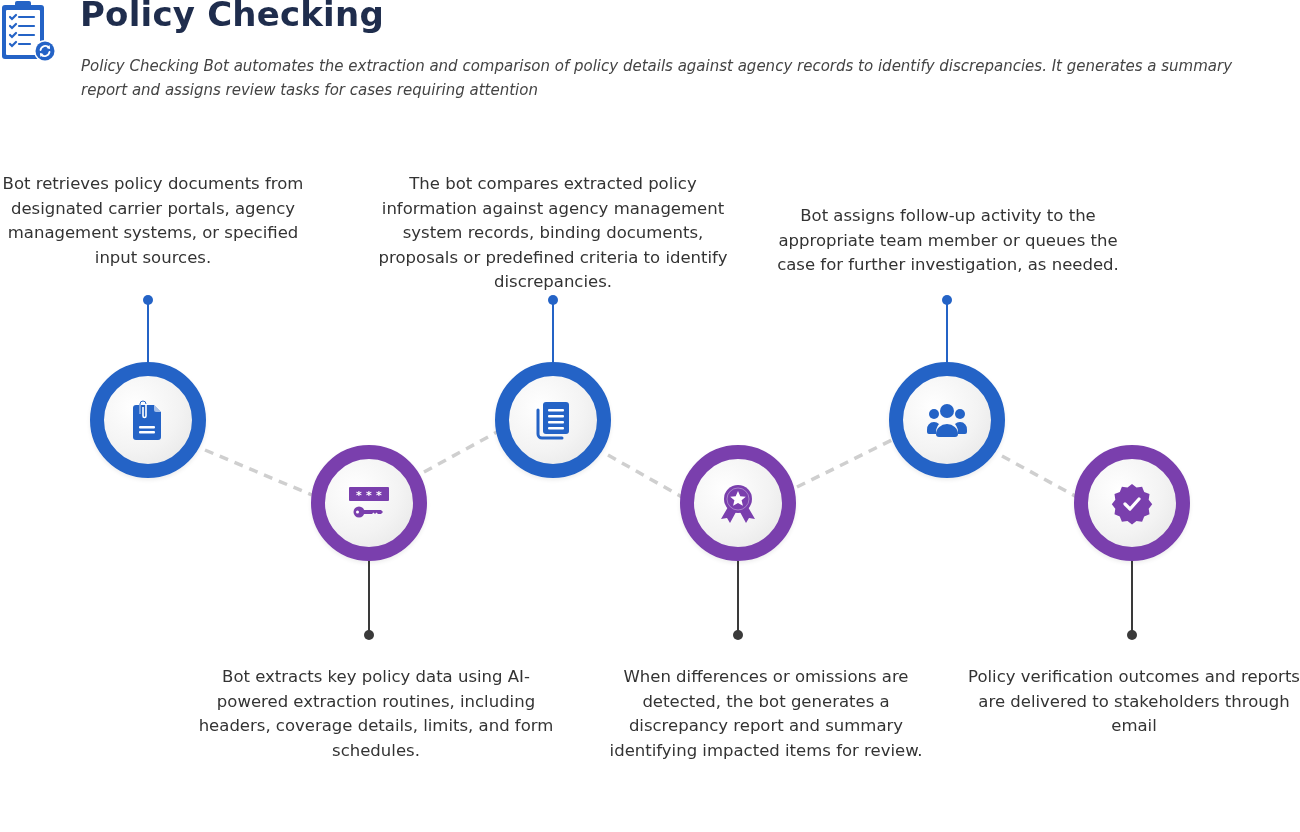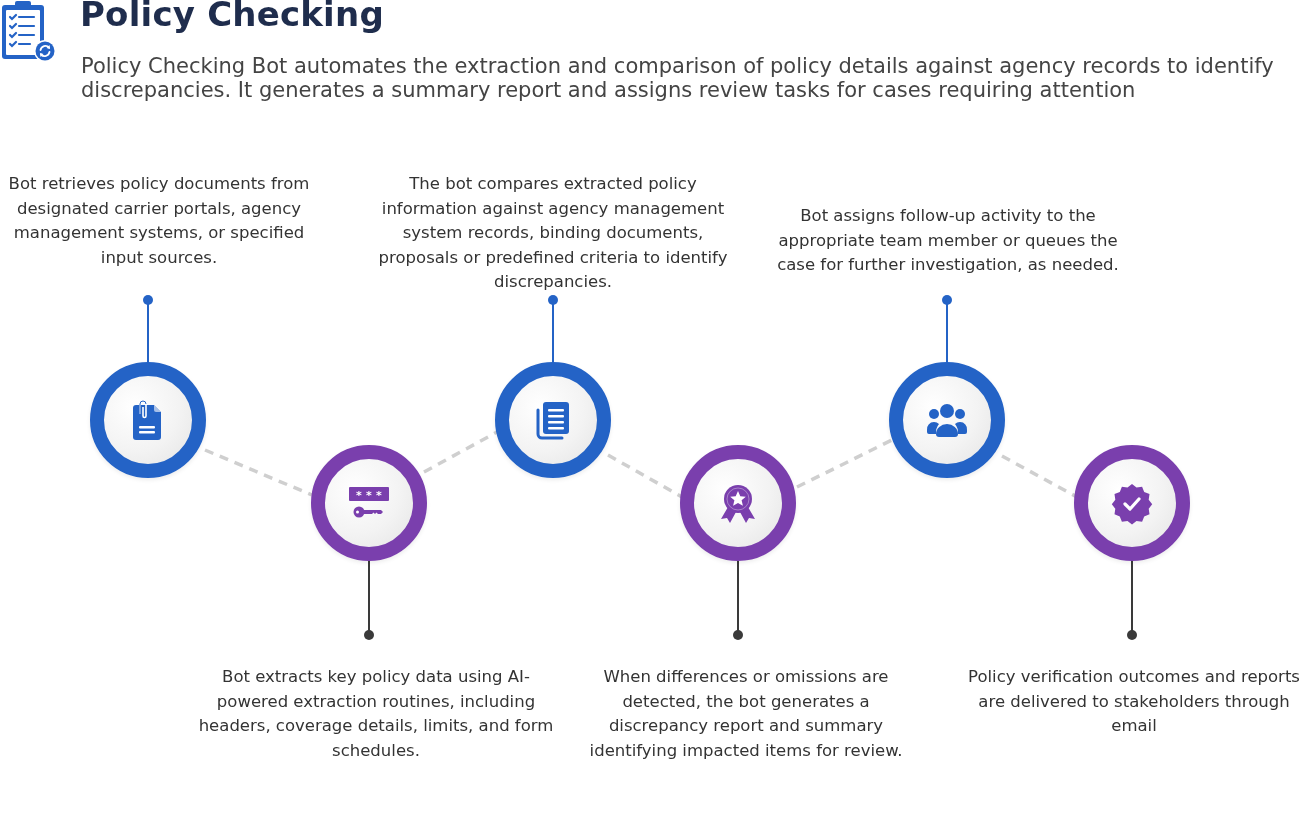--- a/index.html
+++ b/index.html
@@ -1,19 +1,19 @@
 <!DOCTYPE html>
 <html><head>
 <meta charset="utf-8">
 <style>
   html, body { margin:0; padding:0; background:#ffffff; }
   body { width:1300px; height:832px; position:relative; overflow:hidden; font-family:"DejaVu Sans", sans-serif; color:#3a3a3a; }
   .header-icon { position:absolute; left:0; top:0; width:58px; height:64px; }
   .page-title { position:absolute; left:80px; top:-6px; font-size:34px; font-weight:bold; color:#1f2d4d; letter-spacing:0.2px; white-space:nowrap; }
-  .page-desc { position:absolute; left:81px; top:54px; width:1200px; font-size:21px; line-height:24px; color:#444; }
+  .page-desc { position:absolute; left:81px; top:54px; width:1200px; font-size:15px; line-height:24px; color:#444;font-style:italic; }
   .diagram { position:absolute; left:0; top:0; width:1300px; height:832px; }
   .step-text { position:absolute; text-align:center; font-size:16.5px; line-height:24.5px; color:#333; }
   .ring { position:absolute; width:116px; height:116px; border-radius:50%; box-sizing:border-box; border:14px solid; display:flex; align-items:center; justify-content:center; background:radial-gradient(circle at 35% 35%, #ffffff 0%, #f3f3f3 55%, #e4e4e4 100%); box-shadow:0 2px 4px rgba(0,0,0,0.08); }
   .ring.blue { border-color:#2463c6; }
   .ring.purple { border-color:#7a3fad; }
   .ring svg { width:48px; height:48px; }
 </style>
 </head>
 <body>
 
@@ -68,24 +68,24 @@
     <line x1="738" y1="561" x2="738" y2="635"></line>
     <line x1="1132" y1="561" x2="1132" y2="635"></line>
   </g>
   <g fill="#3a3a3a">
     <circle cx="369" cy="635" r="5"></circle>
     <circle cx="738" cy="635" r="5"></circle>
     <circle cx="1132" cy="635" r="5"></circle>
   </g>
 </svg>
 
-<div class="step-text" style="left:6px; top:172px; width:306px;">Bot retrieves policy documents from designated carrier portals, agency management systems, or specified input sources.</div>
+<div class="step-text" style="left:0px; top:172px; width:306px;">Bot retrieves policy documents from designated carrier portals, agency management systems, or specified input sources.</div>
 <div class="step-text" style="left:198px; top:665px; width:356px;">Bot extracts key policy data using AI-powered extraction routines, including headers, coverage details, limits, and form schedules.</div>
 <div class="step-text" style="left:372px; top:172px; width:362px;text-align:center;">The bot compares extracted policy information against agency management system records, binding documents, proposals or predefined criteria to identify discrepancies.</div>
-<div class="step-text" style="left:584px; top:665px; width:324px;">When differences or omissions are detected, the bot generates a discrepancy report and summary identifying impacted items for review.</div>
+<div class="step-text" style="left:604px; top:665px; width:324px;">When differences or omissions are detected, the bot generates a discrepancy report and summary identifying impacted items for review.</div>
 <div class="step-text" style="left:775px; top:184px; width:346px;margin-top:20px;">Bot assigns follow-up activity to the appropriate team member or queues the case for further investigation, as needed.</div>
 <div class="step-text" style="left:962px; top:665px; width:344px;">Policy verification outcomes and reports are delivered to stakeholders through email</div>
 
 <div class="ring blue" style="left:90px; top:362px;">
   <svg viewBox="0 0 48 48">
     <path d="M12 9 h18 l7 7 v25 a3 3 0 0 1 -3 3 h-22 a3 3 0 0 1 -3 -3 v-29 a3 3 0 0 1 3 -3 z" fill="#2463c6"></path>
     <path d="M30 9 v5 a2 2 0 0 0 2 2 h5 z" fill="#ffffff" opacity="0.6"></path>
     <path d="M16 18 v-10 a3 3 0 0 1 6 0 v12 a1.5 1.5 0 0 1 -3 0 v-9" stroke="#ffffff" stroke-width="1.6" fill="none"></path>
     <path d="M16 18 v-10 a3 3 0 0 1 6 0" stroke="#2463c6" stroke-width="1" fill="none"></path>
     <rect x="15" y="30" width="16" height="2.5" rx="1" fill="#ffffff"></rect>

